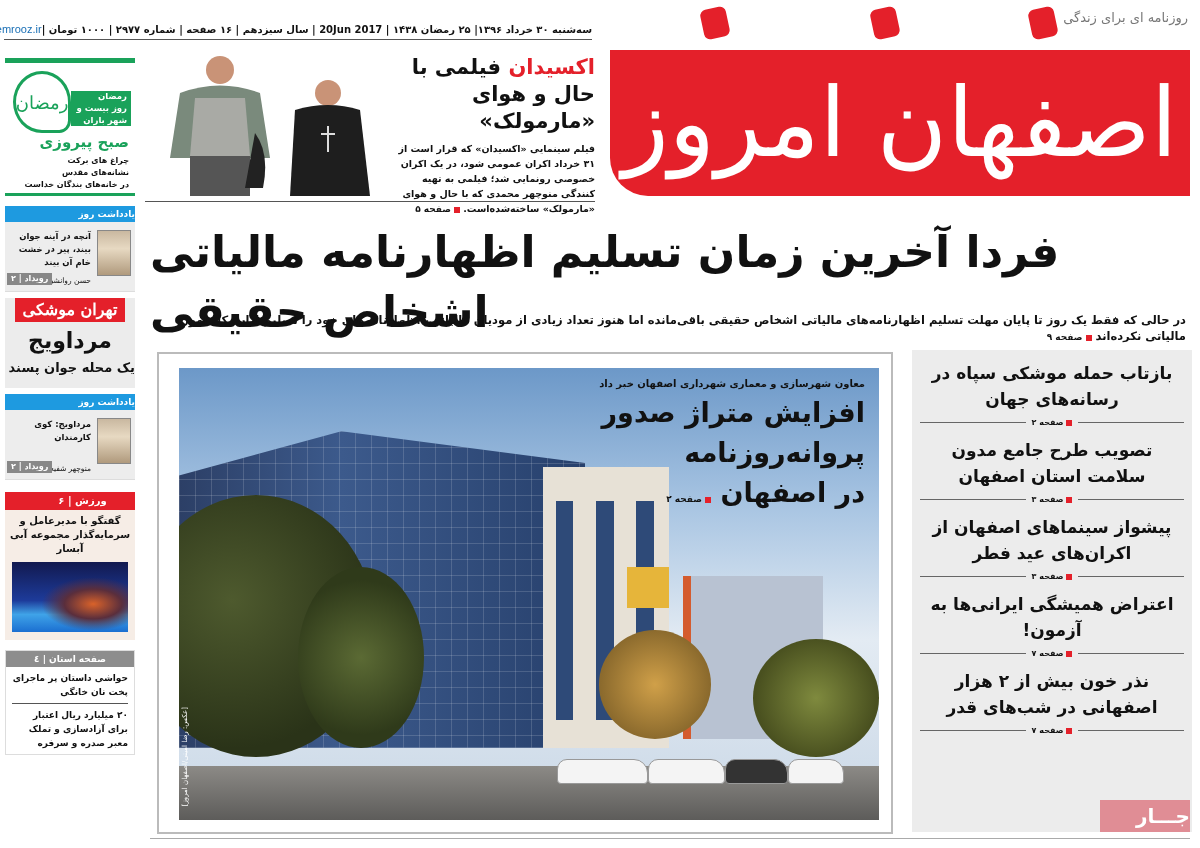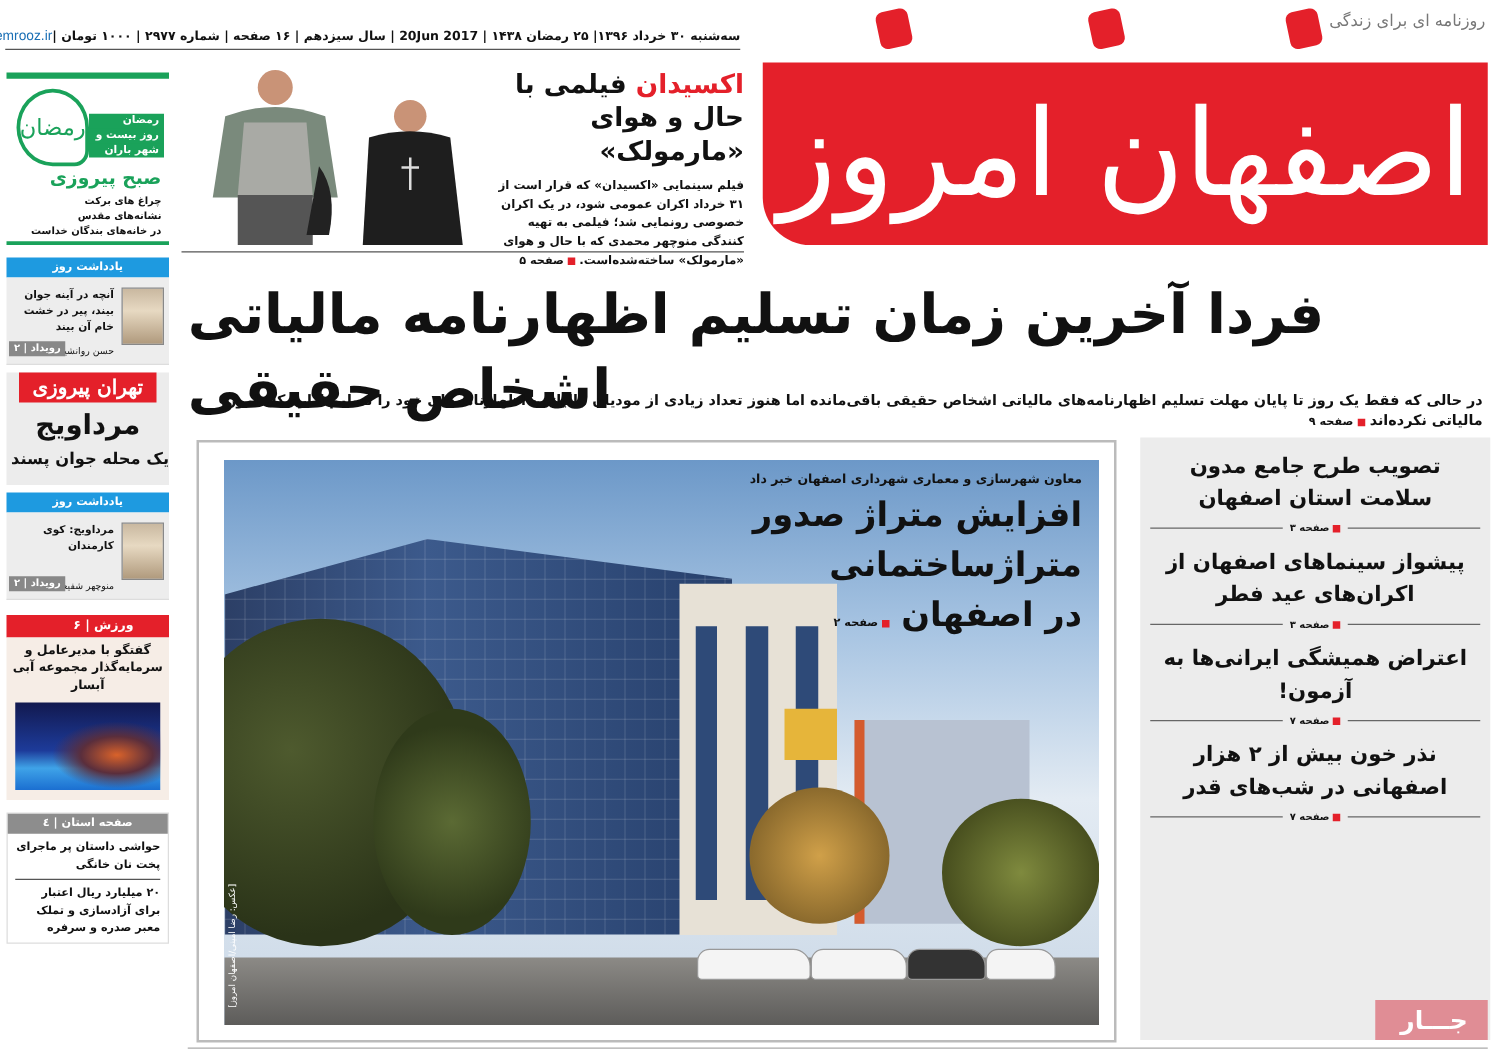--- a/index.html
+++ b/index.html
@@ -33,21 +33,21 @@
   .lead { position: absolute; left: 150px; right: 14px; top: 312px; text-align: right; font-size: 11.5px; font-weight: bold; line-height: 16px; }
 
   
   .sidebar { position: absolute; left: 5px; top: 58px; width: 130px; }
   .ramadan { height: 138px; background: #fff; border-top: 5px solid #1aa25a; border-bottom: 3px solid #1aa25a; position: relative; }
   .ramadan .calli { position: absolute; left: 8px; top: 8px; width: 58px; height: 62px; border: 3px solid #1aa25a; border-radius: 50% 50% 20% 50%; color: #1aa25a; font-size: 18px; display:flex; align-items:center; justify-content:center; font-family: "DejaVu Serif", serif; }
   .ramadan .tag { position: absolute; right: 4px; background: #1aa25a; color: #fff; font-size: 8.5px; padding: 0 4px; width: 60px; text-align: right; line-height: 11px; font-weight: bold; }
   .ramadan .title { position: absolute; right: 6px; top: 70px; color: #1aa25a; font-size: 15px; font-weight: bold; }
   .ramadan .desc { position: absolute; right: 6px; top: 92px; font-size: 8px; line-height: 12px; text-align: right; font-weight: bold; }
 
-  .bluebar { background: #1e9ae0; color: #fff; font-size: 9px; font-weight: bold; text-align: center; line-height: 16px; }
+  .bluebar { background: #1e9ae0; color: #fff; font-size: 9px; font-weight: bold; text-align: right; line-height: 16px; }
   .note { background: #ededed; position: relative; height: 70px; border-bottom: 1px solid #ddd; }
   .note .pic { position: absolute; right: 4px; top: 8px; width: 34px; height: 46px; background: linear-gradient(#c9b8a0, #e7d9c2 40%, #b09a7d); border: 1px solid #888; }
   .note .txt { position: absolute; right: 44px; top: 8px; width: 80px; font-size: 8.5px; line-height: 13px; font-weight: bold; text-align: right; }
   .note .author { position: absolute; right: 44px; bottom: 6px; font-size: 7.5px; }
   .note .tagbox { position: absolute; left: 2px; bottom: 6px; background: #888; color: #fff; font-size: 8px; padding: 0 4px; line-height: 12px; font-weight: bold; }
 
   .tehran { margin-top: 6px; background: #ececec; height: 90px; position: relative; text-align: center; }
   .tehran .logo2 { position: absolute; left: 10px; top: 0; width: 110px; height: 24px; background: #e4202a; color: #fff; font-weight: bold; font-size: 16px; line-height: 24px; font-family: "DejaVu Serif", serif; }
   .tehran .big { position: absolute; left: 0; right: 0; top: 30px; font-size: 22px; font-weight: bold; }
   .tehran .sub { position: absolute; left: 0; right: 0; top: 62px; font-size: 13px; font-weight: bold; text-align: right; }
@@ -83,21 +83,21 @@
   .feature-title { font-size: 27px; font-weight: bold; line-height: 40px; margin-top: 4px; }
 
   
   .rcol { position: absolute; left: 912px; top: 350px; width: 280px; height: 482px; background: #ececec; }
   .rcol .hdr { background: #939393; color: #fff; font-size: 9px; font-weight: bold; text-align: center; line-height: 15px; }
   .story { text-align: center; padding: 0 8px; }
   .story .t { font-size: 17px; font-weight: bold; line-height: 26px; padding-top: 10px; }
   .story .ref { display: flex; align-items: center; gap: 6px; margin-top: 6px; }
   .story .ref .line { flex: 1; border-top: 1px solid #666; }
   .story .ref .page-ref { font-size: 8px; }
-  .watermark { position: absolute; left: 1100px; top: 800px; width: 90px; height: 32px; background: rgba(220,110,120,.75); color: #fff; font-weight: bold; font-size: 20px; text-align: left; line-height: 32px; padding-left: 20px; }
+  .watermark { position: absolute; left: 1100px; top: 800px; width: 90px; height: 32px; background: rgba(220,110,120,.75); color: #fff; font-weight: bold; font-size: 20px; text-align: right; line-height: 32px; }
   .bottom-rule { position: absolute; left: 150px; right: 10px; top: 838px; border-top: 1px solid #aaa; }
 </style>
 </head>
 <body>
 
 <div class="tagline">روزنامه ای برای زندگی</div>
 <div class="logo">
   <span class="notch" style="left:92px"></span>
   <span class="notch" style="left:262px"></span>
   <span class="notch" style="left:420px"></span>
@@ -158,21 +158,21 @@
   <div style="height:10px"></div>
   <div class="bluebar">یادداشت روز</div>
   <div class="note">
     <div class="pic"></div>
     <div class="txt">آنچه در آینه جوان بیند، پیر در خشت خام آن بیند</div>
     <div class="author">حسن روانشید</div>
     <div class="tagbox">رویداد | ۲</div>
   </div>
 
   <div class="tehran">
-    <div class="logo2">تهران پیروزی</div>
+    <div class="logo2">تهران موشکی</div>
     <div class="big">مرداویج</div>
     <div class="sub">یک محله جوان پسند</div>
   </div>
 
   <div style="height:6px"></div>
   <div class="bluebar">یادداشت روز</div>
   <div class="note">
     <div class="pic"></div>
     <div class="txt">مرداویج: کوی کارمندان</div>
     <div class="author">منوچهر شفیعی</div>
@@ -211,28 +211,36 @@
     <div class="street"></div>
     <div class="car" style="left:54%;width:13%"></div>
     <div class="car" style="left:67%;width:11%"></div>
     <div class="car" style="left:78%;width:9%;background:#333"></div>
     <div class="car" style="left:87%;width:8%"></div>
     <div class="credit">[عکس: رضا امینی/اصفهان امروز]</div>
     <div class="feature-text">
       <div class="feature-kicker">معاون شهرسازی و معماری شهرداری اصفهان خبر داد</div>
       <div class="feature-title">
         <div>افزایش متراژ صدور</div>
-        <div>متراژ‌ساختمانی</div>
+        <div>پروانه‌روزنامه</div>
         <div><span>در اصفهان</span> <span class="page-ref">صفحه ۲</span></div>
       </div>
     </div>
   </div>
 </div>
 
 <div class="rcol">
+  <div class="story">
+    <div class="t">بازتاب حمله موشکی سپاه در رسانه‌های جهان</div>
+    <div class="ref">
+        <span class="line"></span>
+        <span class="page-ref">صفحه ۲</span>
+        <span class="line"></span>
+      </div>
+  </div>
   <div class="story">
     <div class="t">تصویب طرح جامع مدون سلامت استان اصفهان</div>
     <div class="ref">
         <span class="line"></span>
         <span class="page-ref">صفحه ۳</span>
         <span class="line"></span>
       </div>
   </div>
   <div class="story">
     <div class="t">پیشواز سینماهای اصفهان از اکران‌های عید فطر</div>

